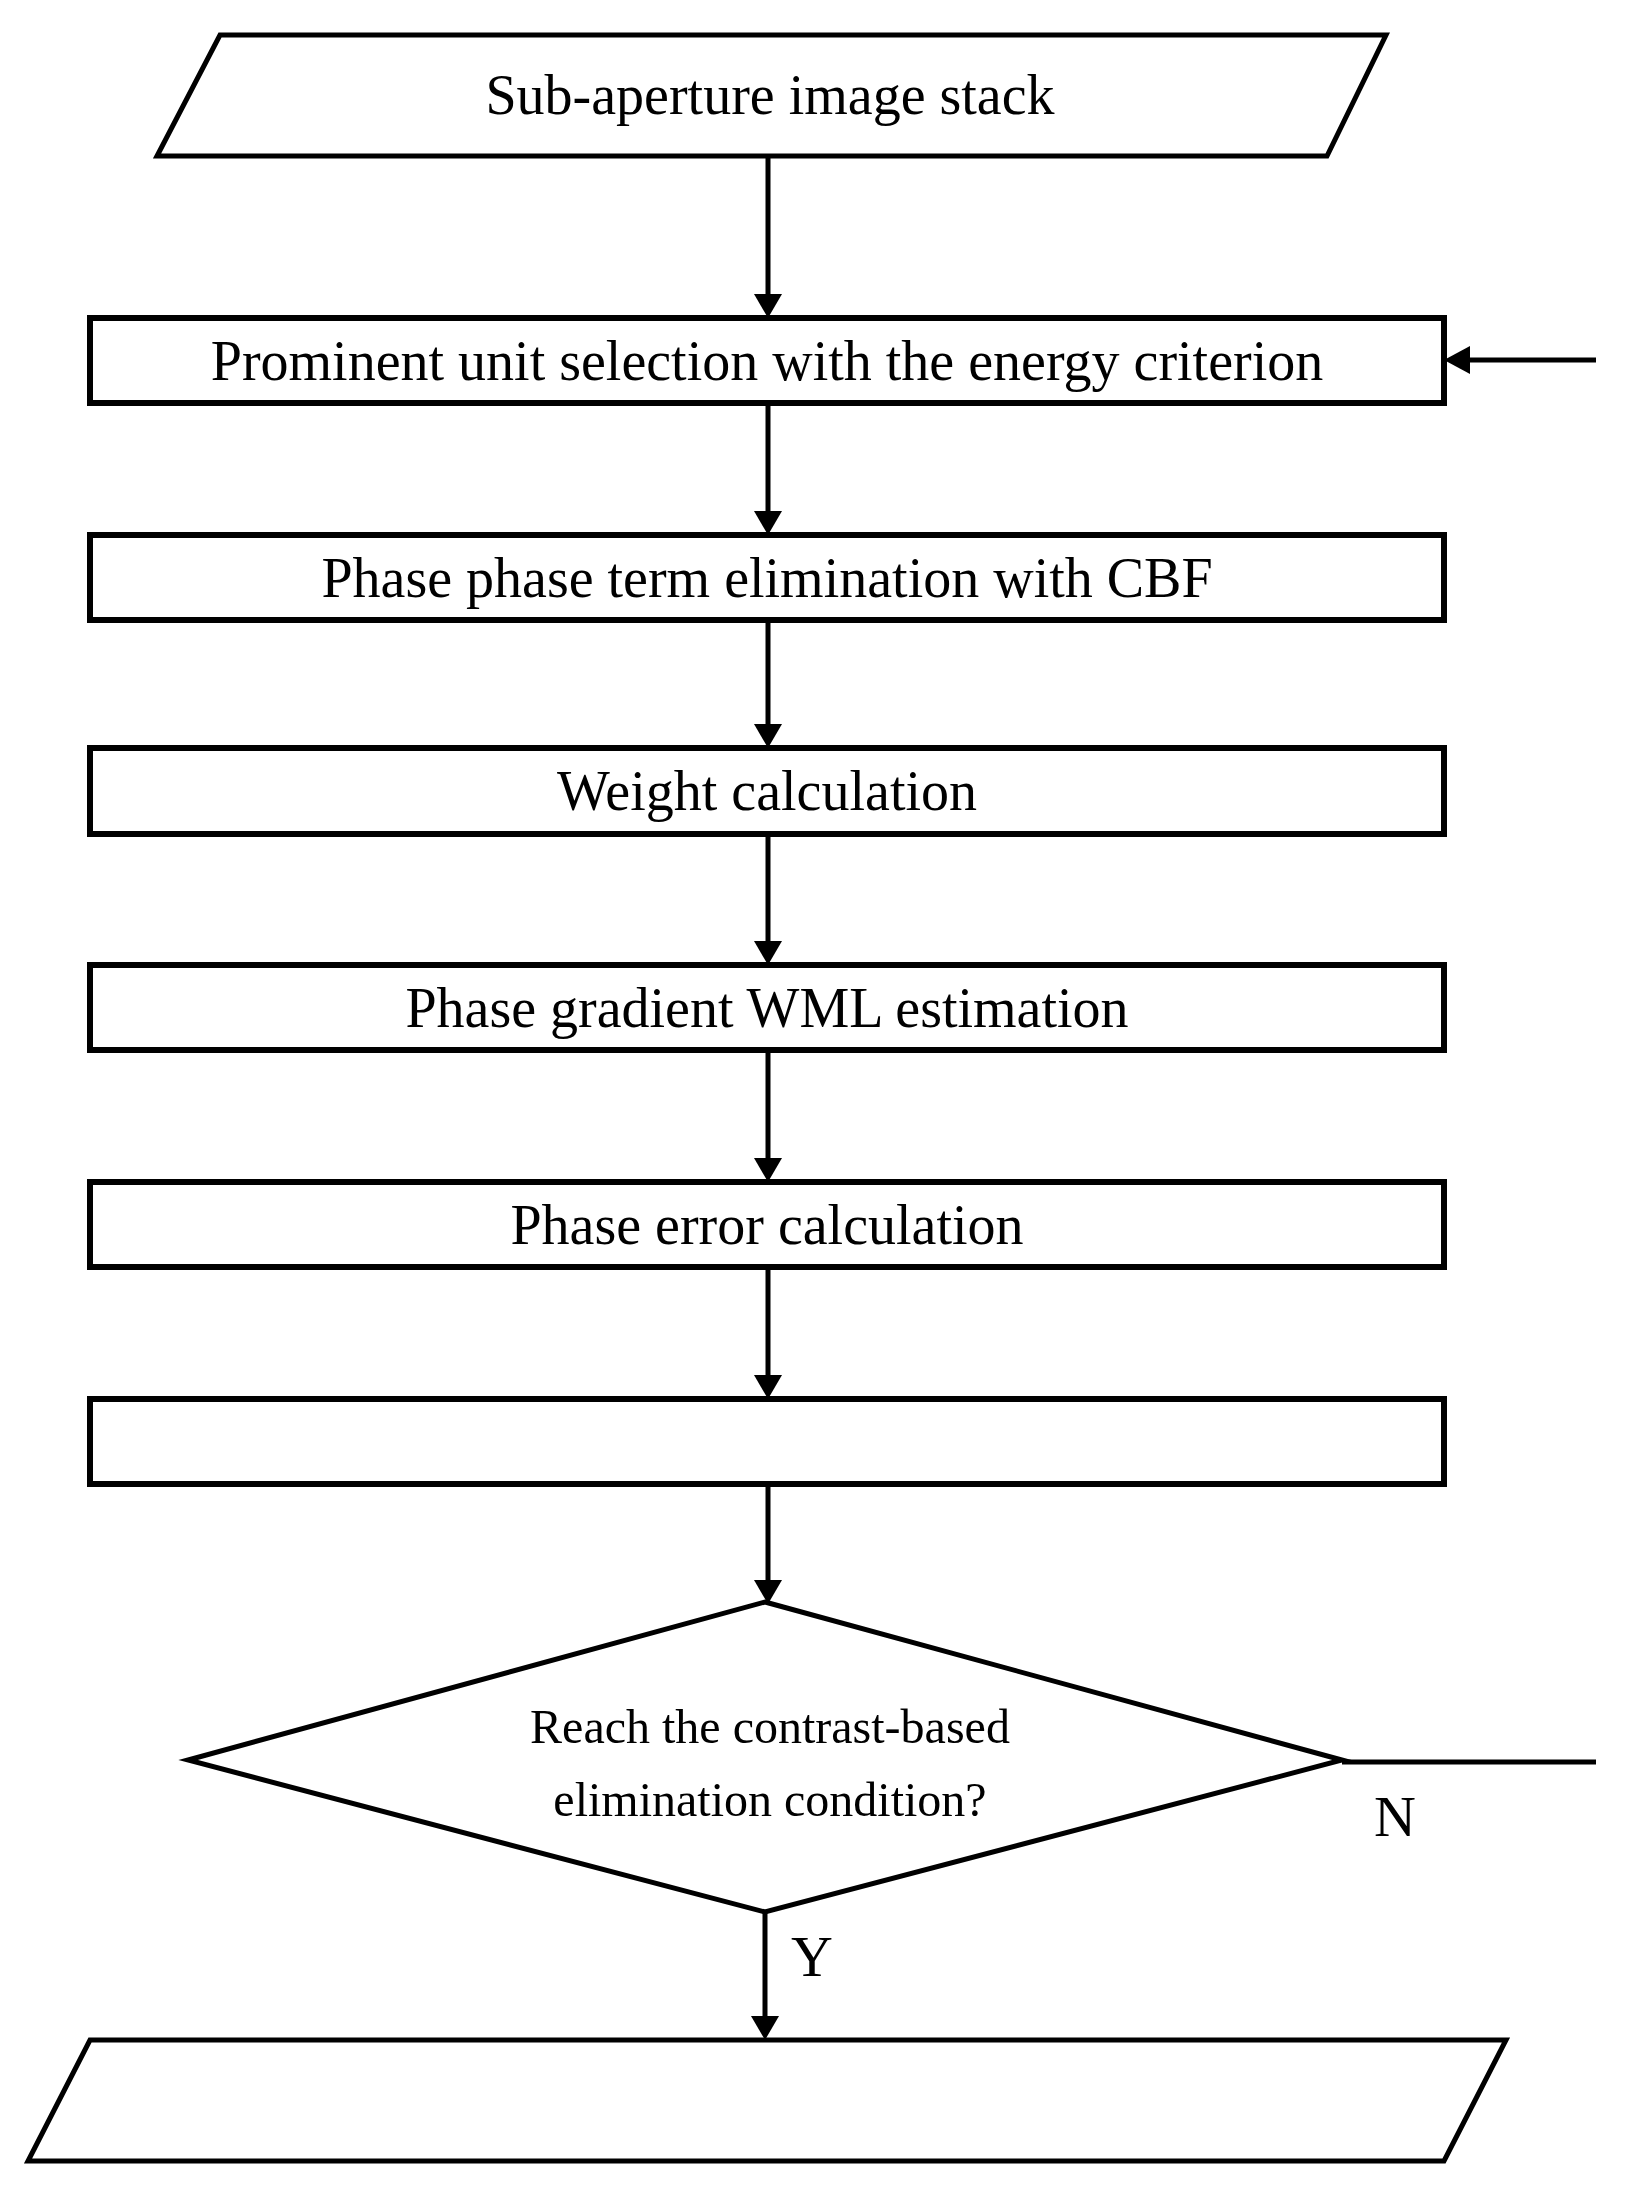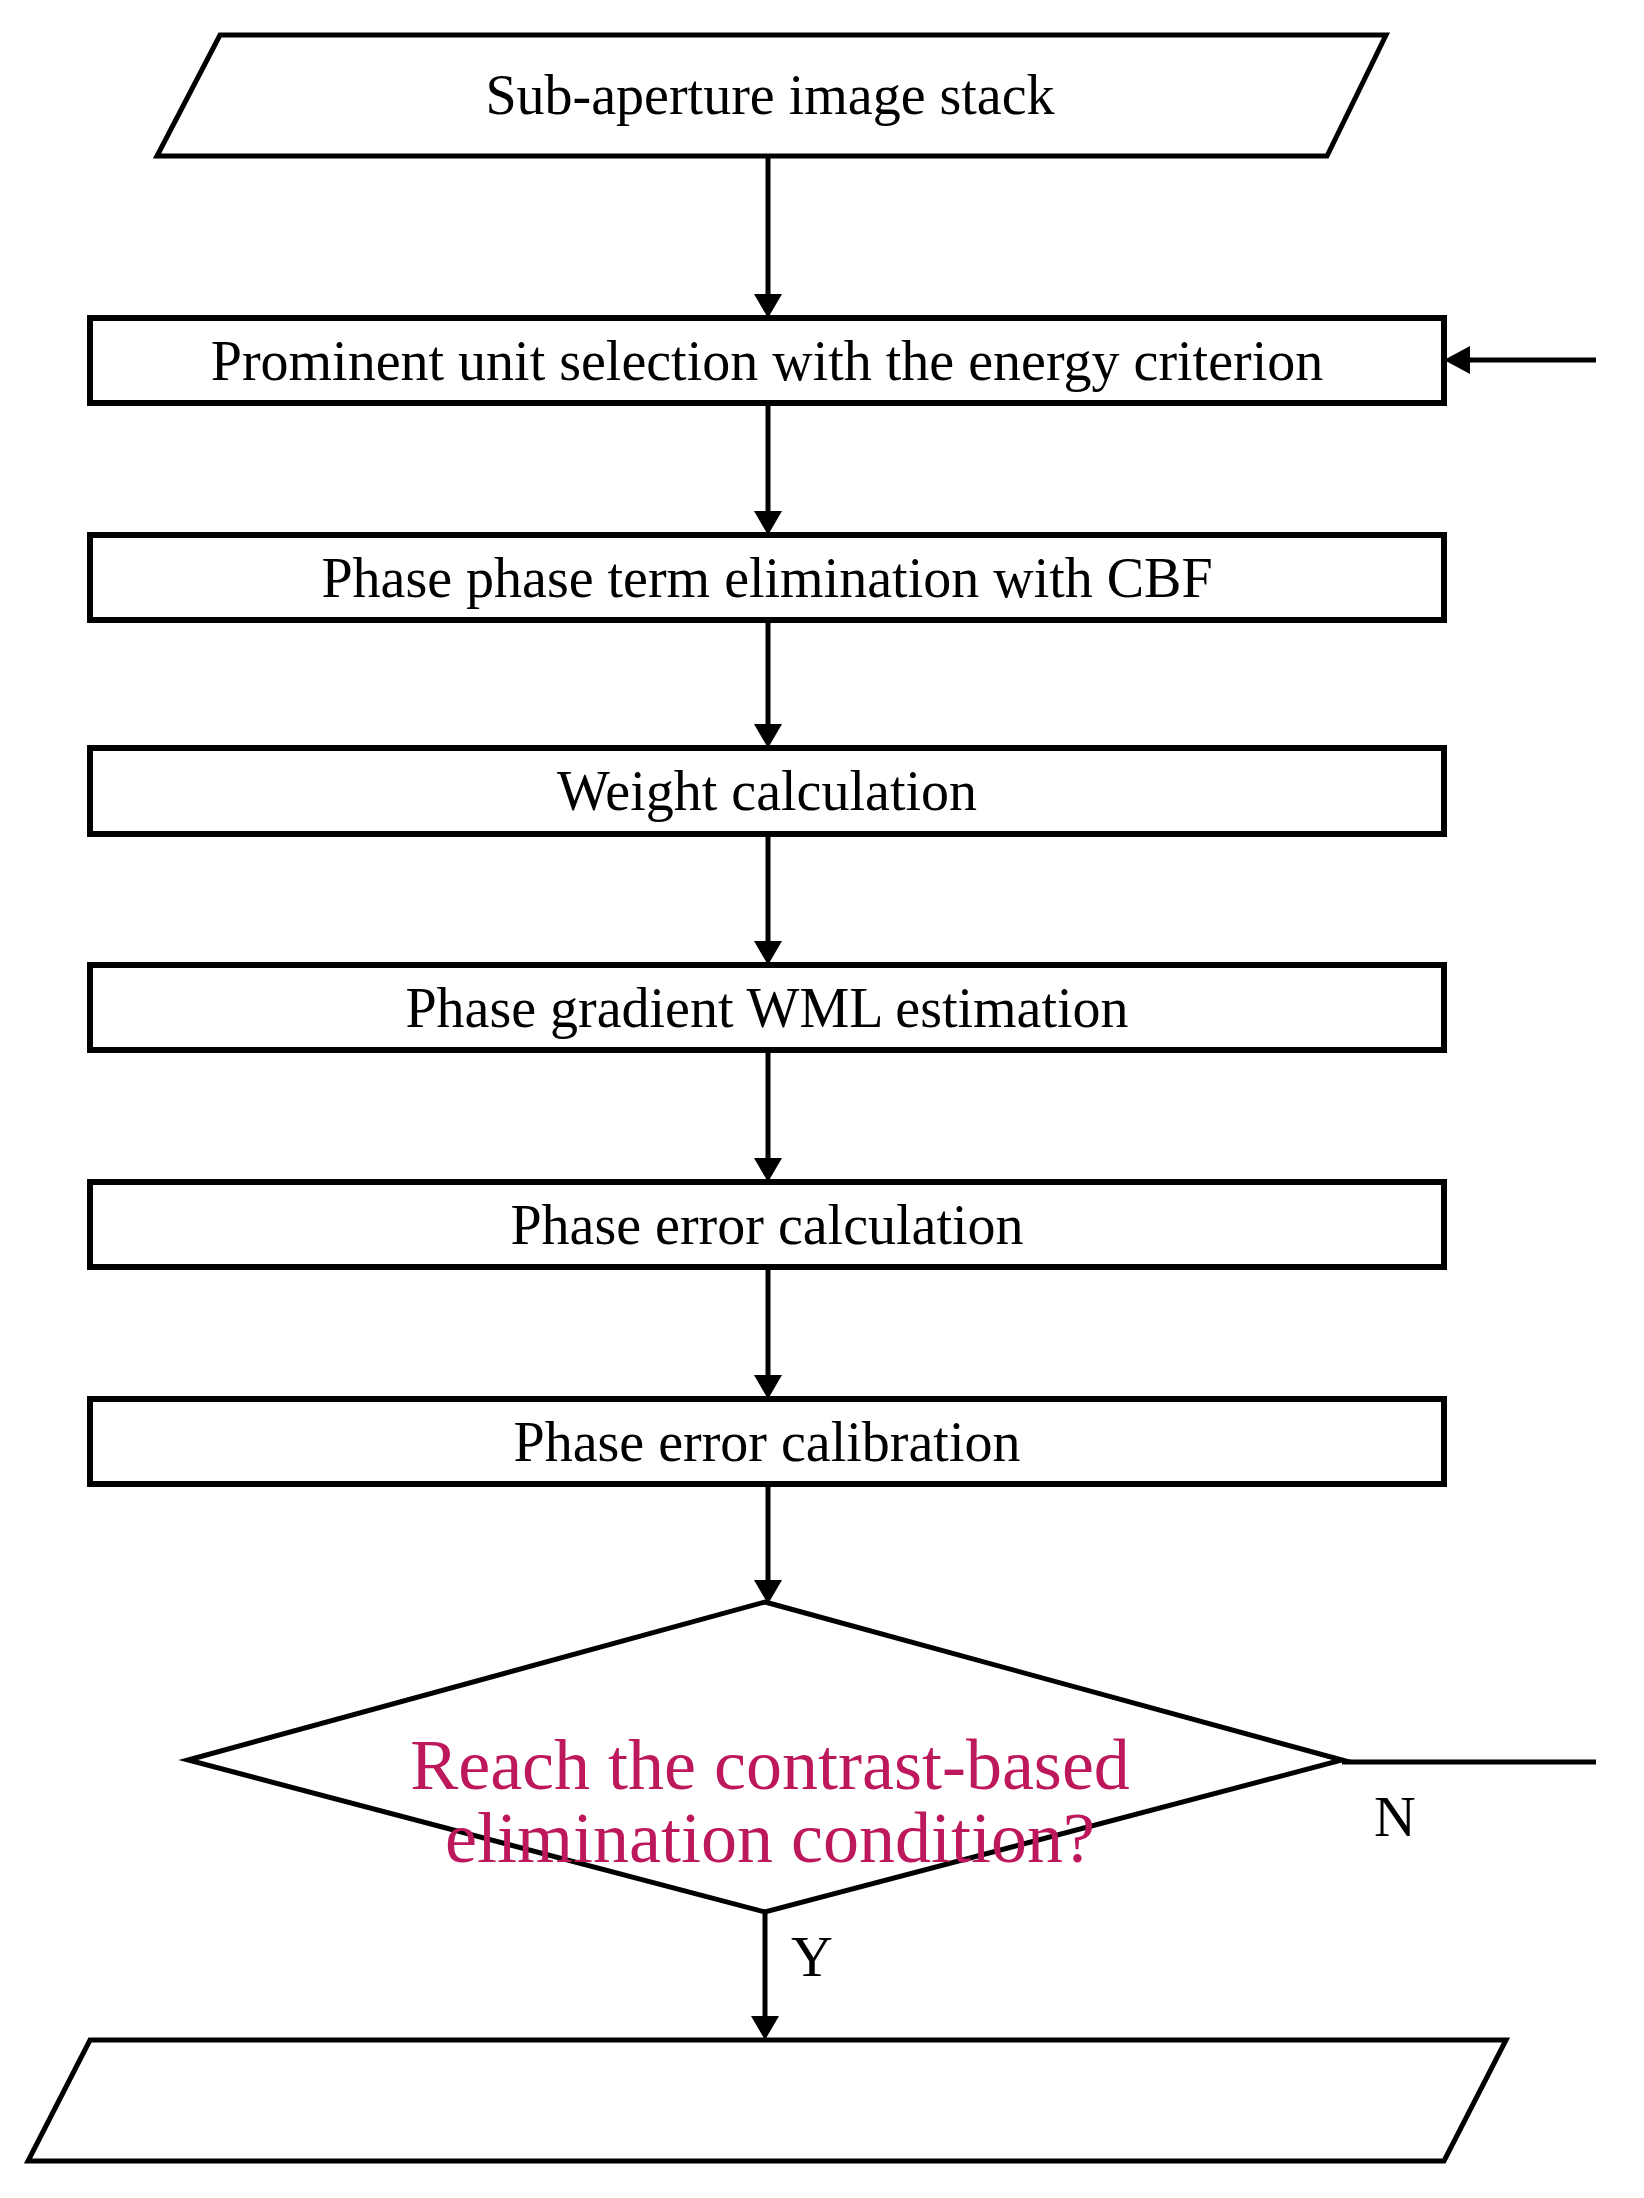--- a/index.html
+++ b/index.html
@@ -28,26 +28,25 @@
     transform: translate(-50%, -50%);
     white-space: nowrap;
     font-size: 56px;
     line-height: 60px;
     text-align: center;
     color: #000000;
   }
   .decision-label {
     position: absolute;
     transform: translate(-50%, -50%);
-    font-size: 72px;
+    font-size: 48px;
     line-height: 73px;
     text-align: center;
-    color: #be185d;
+    color: #000000;
     white-space: nowrap;
-    margin-top: 39px;
   }
   .branch-label {
     position: absolute;
     transform: translate(-50%, -50%);
     font-size: 58px;
     line-height: 58px;
     color: #000000;
   }
 </style>
 </head>
@@ -101,21 +100,20 @@
   <div class="node-label" style="left:767px; top:361px;">Prominent unit selection with the energy criterion</div>
 
   <div class="node-label" style="left:767px; top:578px;">Phase phase term elimination with CBF</div>
 
   <div class="node-label" style="left:767px; top:791px;">Weight calculation</div>
 
   <div class="node-label" style="left:767px; top:1225px;">Phase error calculation</div>
 
   <div class="node-label" style="left:767px; top:1008px;">Phase gradient WML estimation</div>
 
-  <div class="node-label" style="left:767px; top:1442px;">Phase error calibration</div>
 
   <div class="decision-label" style="left:770px; top:1763px;">
     <div>Reach the contrast-based</div>
     <div>elimination condition?</div>
   </div>
 
 
   <div class="branch-label" style="left:1395px; top:1817px;">N</div>
 
   <div class="branch-label" style="left:812px; top:1957px;">Y</div>

